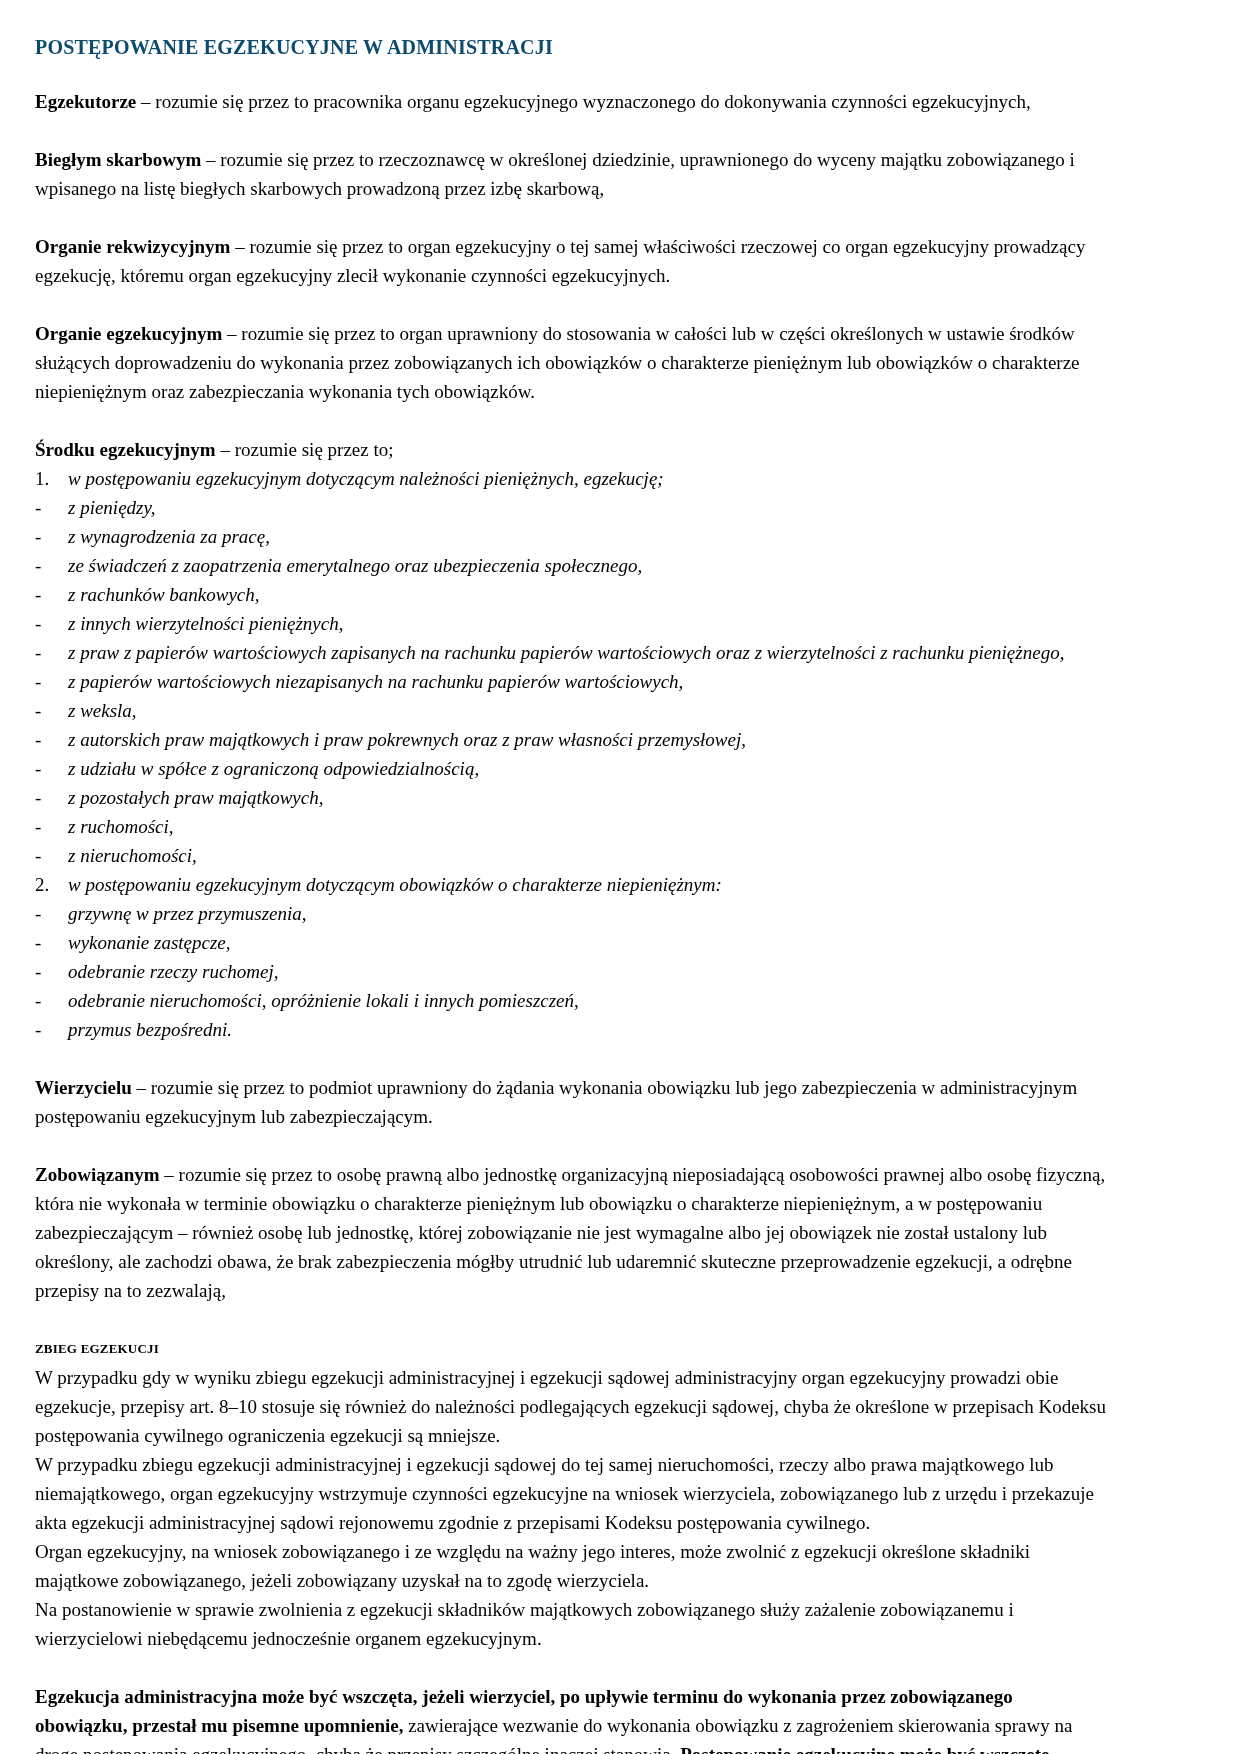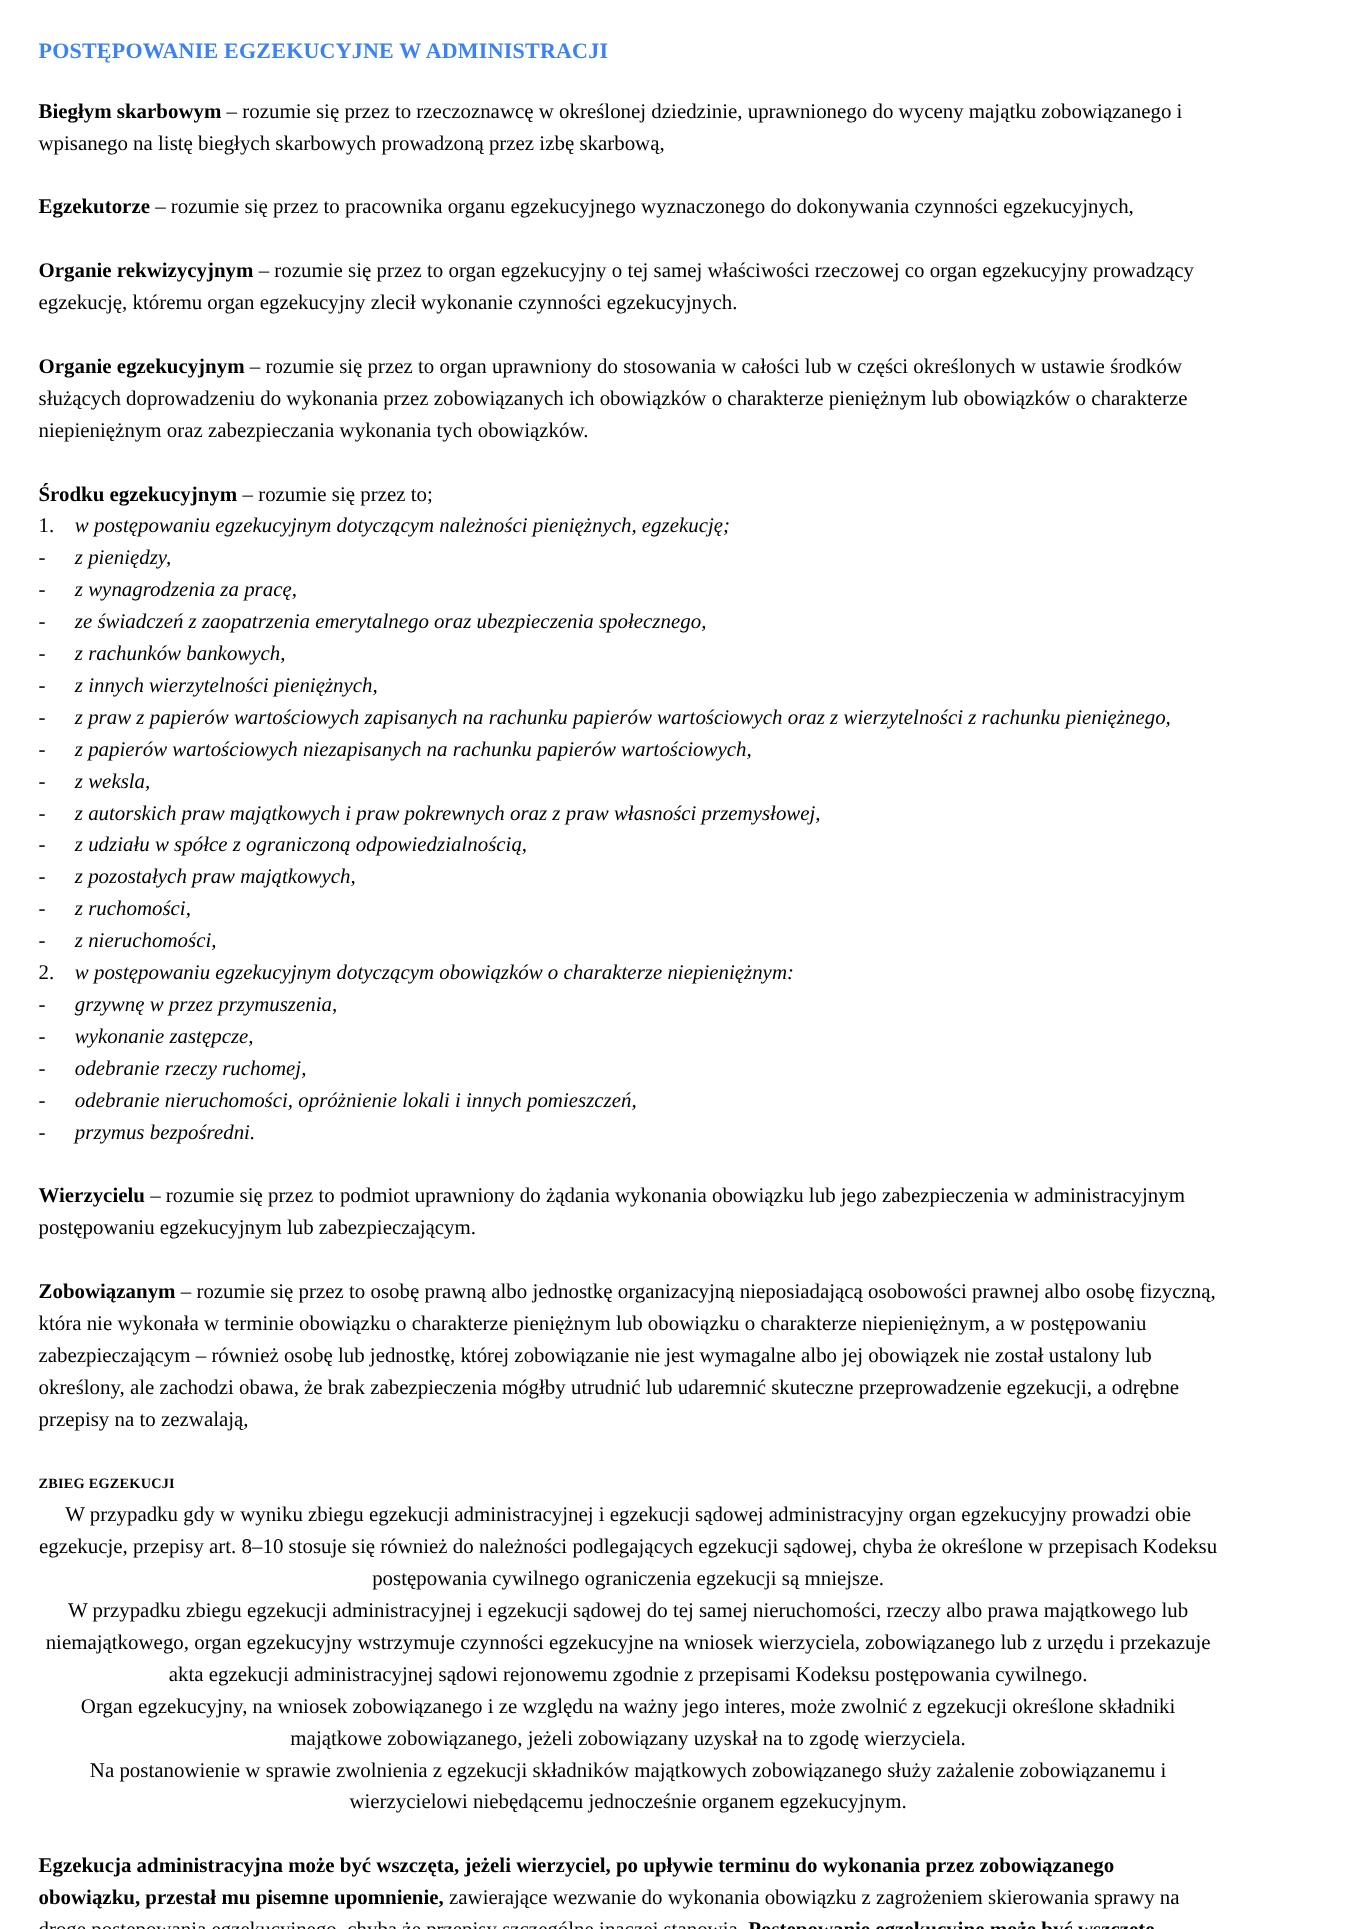--- a/index.html
+++ b/index.html
@@ -28,21 +28,20 @@
     line-height: 29px;
     font-weight: bold;
     margin: 0 0 25px 0;
     letter-spacing: 0.2px;
   }
   .para {
     margin: 0 0 29px 0;
   }
   .para.tight {
     margin: 0;
-    text-align: center;
   }
   .list-head {
     margin: 0;
   }
   .term {
     font-weight: bold;
   }
   .measure-list {
     margin: 0 0 29px 0;
   }
@@ -68,27 +67,27 @@
   .closing {
     margin-top: 29px;
     margin-bottom: 0;
   }
 </style>
 </head>
 <body>
 
 <div class="page">
 
-  <h1 class="doc-title" style="color: #3b82f6;">POSTĘPOWANIE EGZEKUCYJNE W ADMINISTRACJI</h1>
+  <h1 class="doc-title" style="color: #0c4a6e;">POSTĘPOWANIE EGZEKUCYJNE W ADMINISTRACJI</h1>
 
   <div>
 
+      <p class="para"><b class="term">Egzekutorze</b> <span>– rozumie się przez to pracownika organu egzekucyjnego wyznaczonego do dokonywania czynności egzekucyjnych,</span></p>
+
       <p class="para"><b class="term">Biegłym skarbowym</b> <span>– rozumie się przez to rzeczoznawcę w określonej dziedzinie, uprawnionego do wyceny majątku zobowiązanego i wpisanego na listę biegłych skarbowych prowadzoną przez izbę skarbową,</span></p>
-
-      <p class="para"><b class="term">Egzekutorze</b> <span>– rozumie się przez to pracownika organu egzekucyjnego wyznaczonego do dokonywania czynności egzekucyjnych,</span></p>
 
       <p class="para"><b class="term">Organie rekwizycyjnym</b> <span>– rozumie się przez to organ egzekucyjny o tej samej właściwości rzeczowej co organ egzekucyjny prowadzący egzekucję, któremu organ egzekucyjny zlecił wykonanie czynności egzekucyjnych.</span></p>
 
       <p class="para"><b class="term">Organie egzekucyjnym</b> <span>– rozumie się przez to organ uprawniony do stosowania w całości lub w części określonych w ustawie środków służących doprowadzeniu do wykonania przez zobowiązanych ich obowiązków o charakterze pieniężnym lub obowiązków o charakterze niepieniężnym oraz zabezpieczania wykonania tych obowiązków.</span></p>
     </div>
 
   <p class="para list-head"><b class="term">Środku egzekucyjnym</b> <span>– rozumie się przez to;</span></p>
 
   <div class="measure-list">
 

